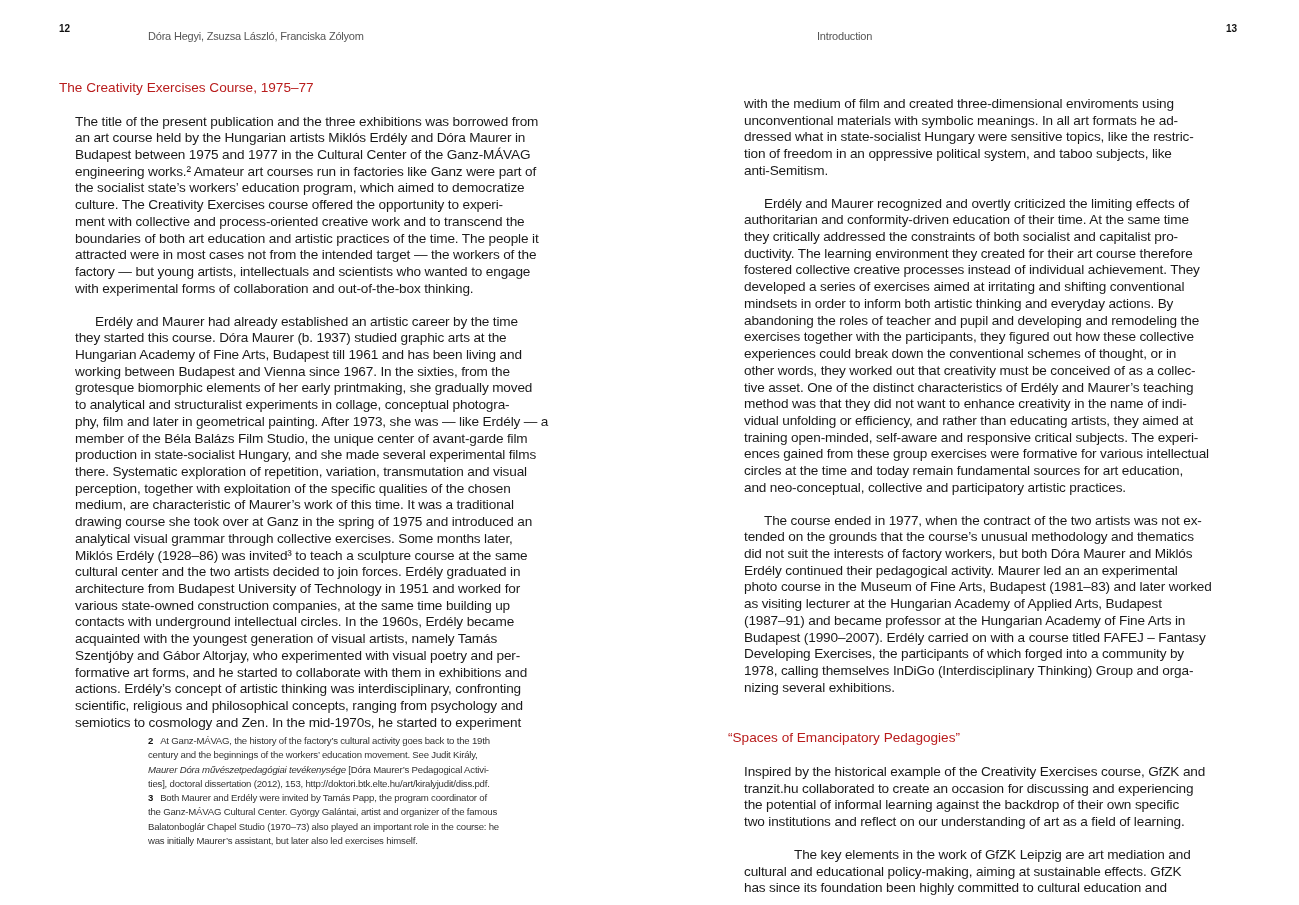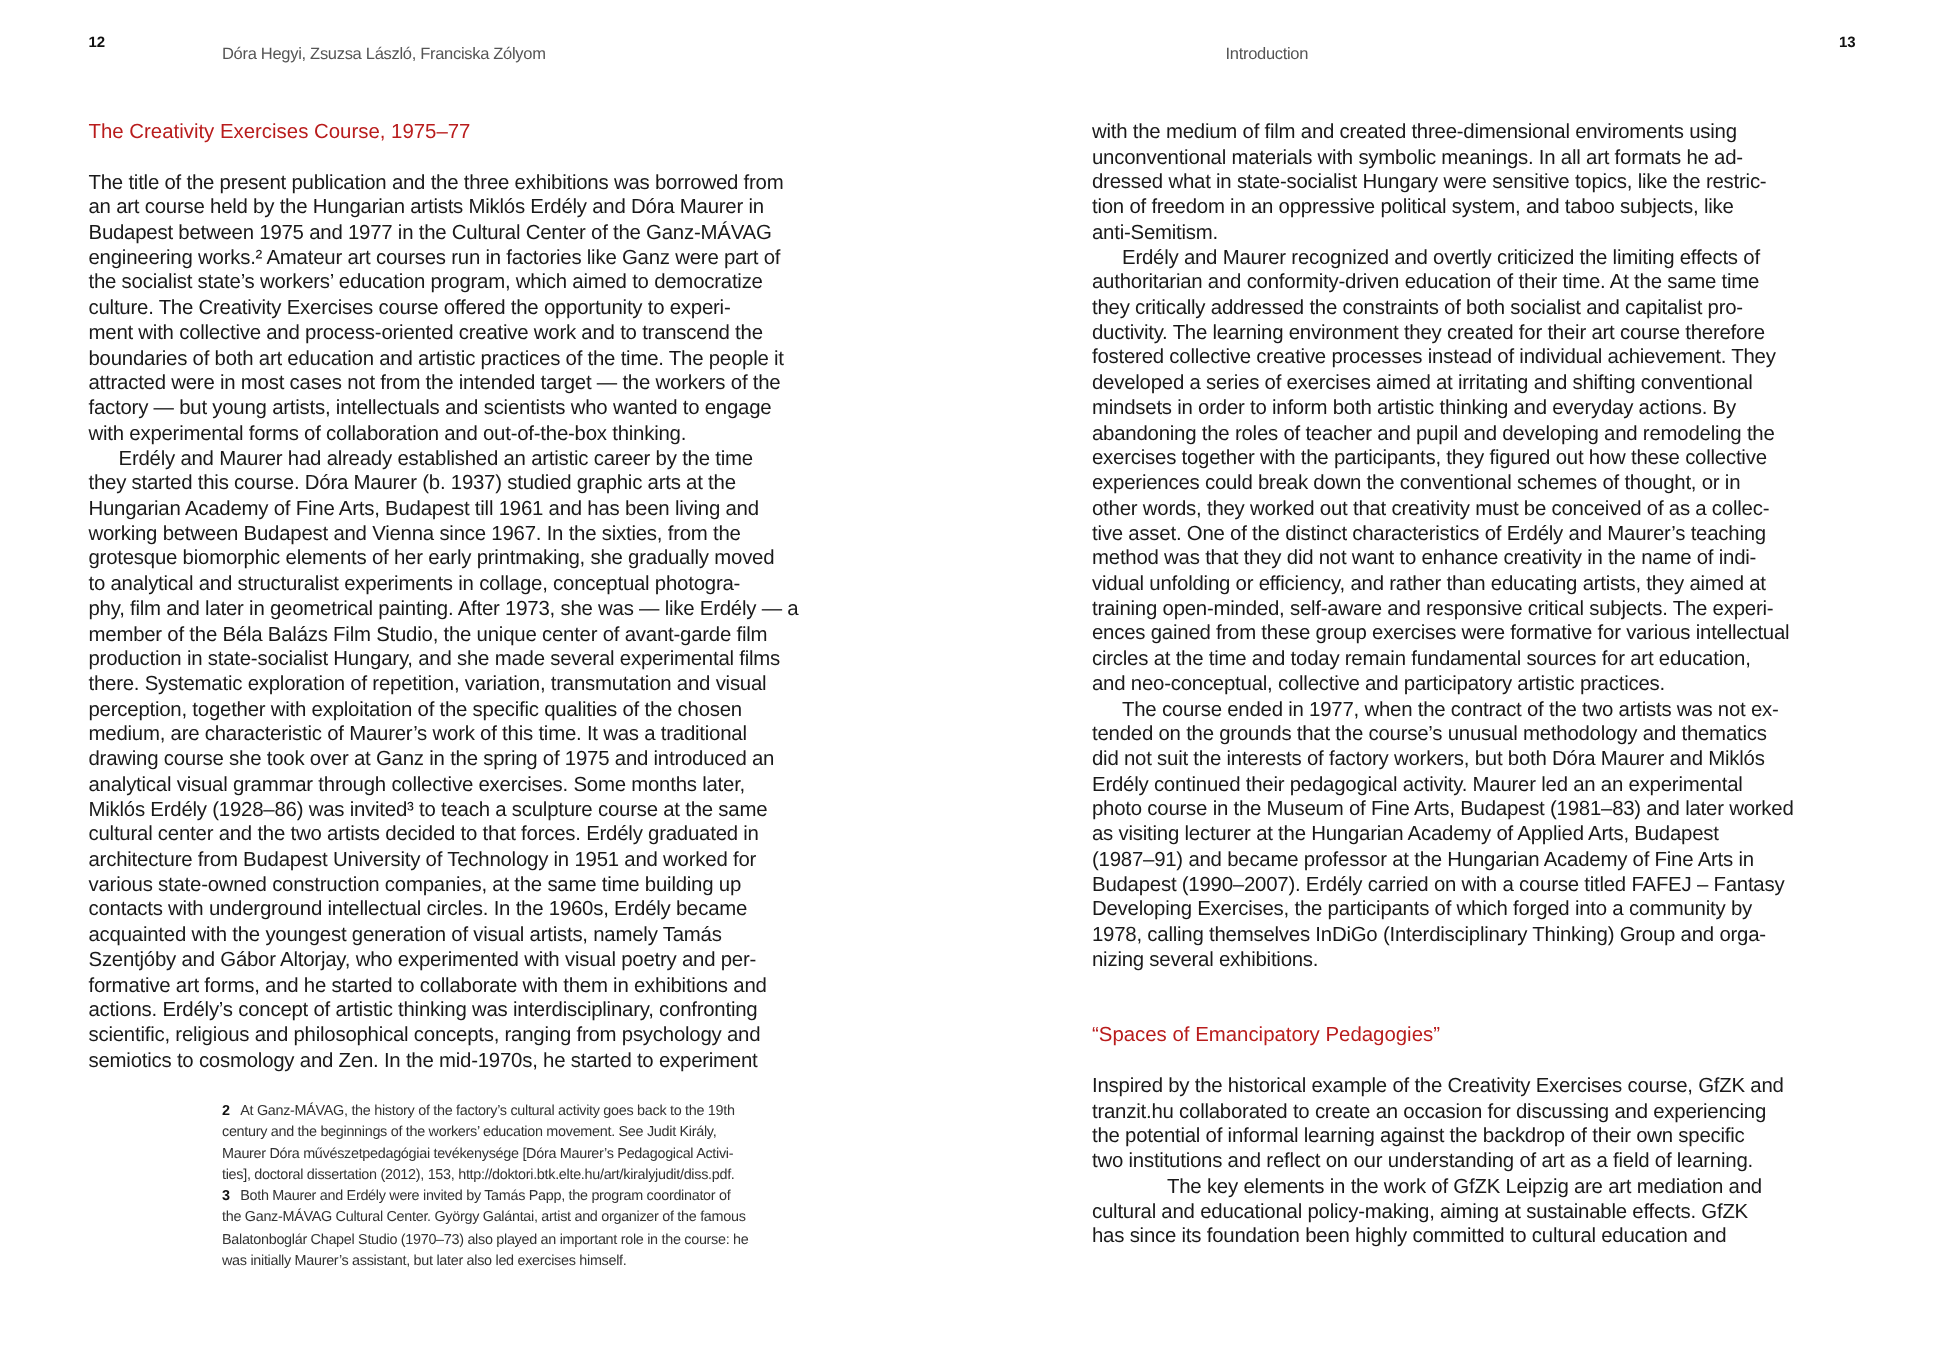--- a/index.html
+++ b/index.html
@@ -22,35 +22,35 @@
   #col-left { left: 59px; top: 80px; }
   #col-right { left: 728px; top: 80px; }
 
   .section-heading {
     font-size: 13.6px; font-weight: normal; margin: 0; line-height: 16.6px; color: #b91c1c;
   }
   .body-text {
     font-size: 13.6px; line-height: 16.72px; margin: 0; color: #1a1a1a;
     letter-spacing: -0.15px;
   }
-  .body-text p { margin: 0; }
+  .body-text p { margin: 16px; }
   .body-text p.indent { text-indent: 20px; }
   .body-text p.indent-wide { text-indent: 50px; }
   .line { display: block; white-space: nowrap; }
 
   #heading-left { margin-bottom: 17px; }
   #heading-right { margin-top: 34px; margin-bottom: 17px; }
 
   .footnotes {
     position: absolute; left: 148px; top: 734px; width: 430px;
     font-size: 9.6px; line-height: 14.3px; color: #333; letter-spacing: -0.2px;
   }
   .footnotes .line { white-space: nowrap; }
   .fn-num { font-weight: bold; color: #111; margin-right: 7px; }
-  .italic { }
+  .italic { font-style: italic; }
 </style>
 </head>
 <body>
 
 <div>
   <div class="page-num" id="pn-left">12</div>
   <div class="running-head" id="rh-left">Dóra Hegyi, Zsuzsa László, Franciska Zólyom</div>
 
   <div class="col" id="col-left">
     <h2 class="section-heading" id="heading-left">The Creativity Exercises Course, 1975–77</h2>
@@ -77,21 +77,21 @@
           <span class="line">to analytical and structuralist experiments in collage, conceptual photogra-</span>
           <span class="line">phy, film and later in geometrical painting. After 1973, she was — like Erdély — a</span>
           <span class="line">member of the Béla Balázs Film Studio, the unique center of avant-garde film</span>
           <span class="line">production in state-socialist Hungary, and she made several experimental films</span>
           <span class="line">there. Systematic exploration of repetition, variation, transmutation and visual</span>
           <span class="line">perception, together with exploitation of the specific qualities of the chosen</span>
           <span class="line">medium, are characteristic of Maurer’s work of this time. It was a traditional</span>
           <span class="line">drawing course she took over at Ganz in the spring of 1975 and introduced an</span>
           <span class="line">analytical visual grammar through collective exercises. Some months later,</span>
           <span class="line">Miklós Erdély (1928–86) was invited³ to teach a sculpture course at the same</span>
-          <span class="line">cultural center and the two artists decided to that forces. Erdély graduated in</span>
+          <span class="line">cultural center and the two artists decided to join forces. Erdély graduated in</span>
           <span class="line">architecture from Budapest University of Technology in 1951 and worked for</span>
           <span class="line">various state-owned construction companies, at the same time building up</span>
           <span class="line">contacts with underground intellectual circles. In the 1960s, Erdély became</span>
           <span class="line">acquainted with the youngest generation of visual artists, namely Tamás</span>
           <span class="line">Szentjóby and Gábor Altorjay, who experimented with visual poetry and per-</span>
           <span class="line">formative art forms, and he started to collaborate with them in exhibitions and</span>
           <span class="line">actions. Erdély’s concept of artistic thinking was interdisciplinary, confronting</span>
           <span class="line">scientific, religious and philosophical concepts, ranging from psychology and</span>
           <span class="line">semiotics to cosmology and Zen. In the mid-1970s, he started to experiment</span>
         </p>

